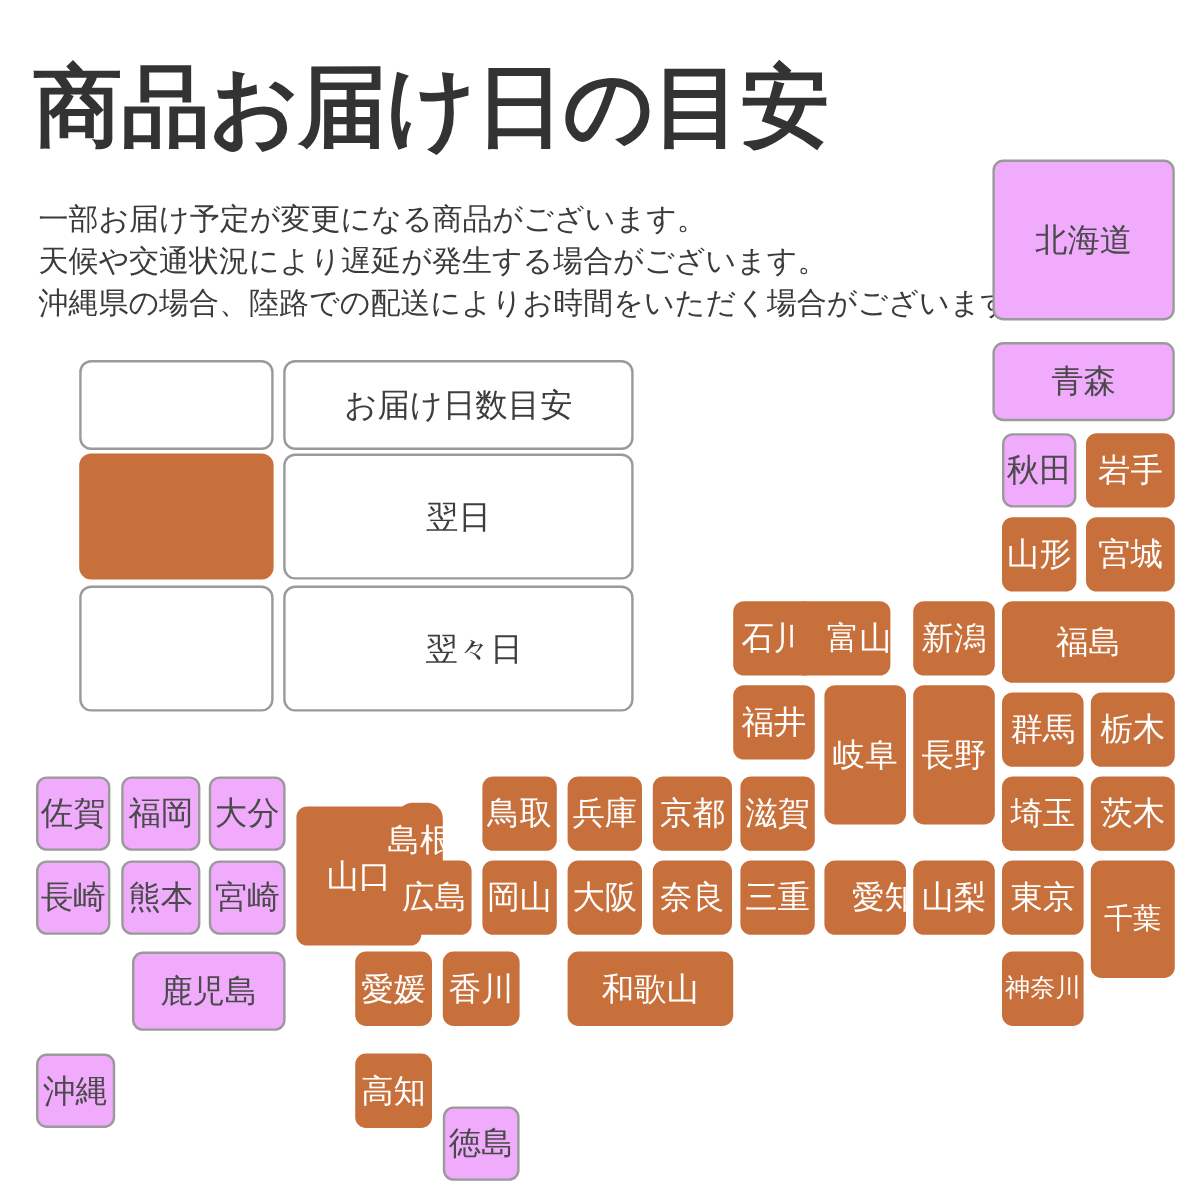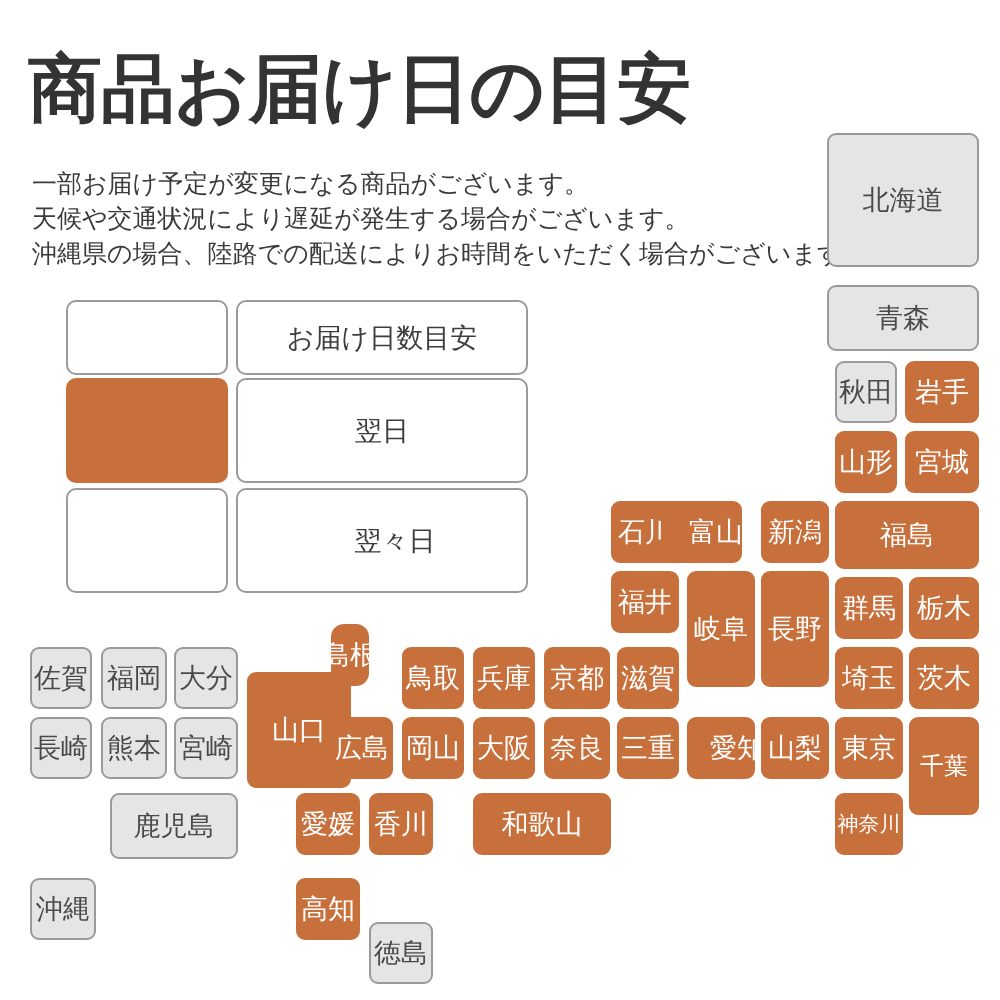--- a/index.html
+++ b/index.html
@@ -63,21 +63,21 @@
     position: absolute;
     box-sizing: border-box;
     border-radius: 9px;
     display: flex;
     align-items: center;
     justify-content: center;
     text-align: center;
     font-size: 27px;
     line-height: 1.05;
     border: 2px solid #9a9a9a;
-    background: #e5e5e5;
+    background: #f0abfc;
     color: #4a4a4a;
     white-space: nowrap;
   }
   .pref.next {
     background: #c8703c;
     border-color: #c8703c;
     color: #ffffff;
   }
   .pref.small { font-size: 21px; }
   .pref.mid   { font-size: 24px; }
@@ -122,21 +122,21 @@
   <div class="pref next" style="left:687px; top:571px; width:68px; height:116px;">岐阜</div>
   <div class="pref next" style="left:761px; top:571px; width:68px; height:116px;">長野</div>
   <div class="pref next" style="left:835px; top:577px; width:68px; height:62px;">群馬</div>
   <div class="pref next" style="left:909px; top:577px; width:70px; height:62px;">栃木</div>
 
   <div class="pref" style="left:30px;  top:647px; width:62px; height:62px;">佐賀</div>
   <div class="pref" style="left:101px; top:647px; width:66px; height:62px;">福岡</div>
   <div class="pref" style="left:174px; top:647px; width:64px; height:62px;">大分</div>
 
   <div class="pref next" style="left:247px; top:672px; width:104px; height:116px;text-align:right;">山口</div>
-  <div class="pref next" style="left:331px; top:624px; width:38px; height:62px;border-radius:13px;">島根</div>
+  <div class="pref next" style="left:331px; top:669px; width:38px; height:62px;border-radius:13px;">島根</div>
   <div class="pref next" style="left:402px; top:647px; width:62px; height:62px;">鳥取</div>
   <div class="pref next" style="left:473px; top:647px; width:62px; height:62px;">兵庫</div>
   <div class="pref next" style="left:544px; top:647px; width:66px; height:62px;">京都</div>
   <div class="pref next" style="left:617px; top:647px; width:62px; height:62px;">滋賀</div>
   <div class="pref next" style="left:835px; top:647px; width:68px; height:62px;">埼玉</div>
   <div class="pref next" style="left:909px; top:647px; width:70px; height:62px;">茨木</div>
 
   <div class="pref" style="left:30px;  top:717px; width:62px; height:62px;">長崎</div>
   <div class="pref" style="left:101px; top:717px; width:66px; height:62px;">熊本</div>
   <div class="pref" style="left:174px; top:717px; width:64px; height:62px;">宮崎</div>

